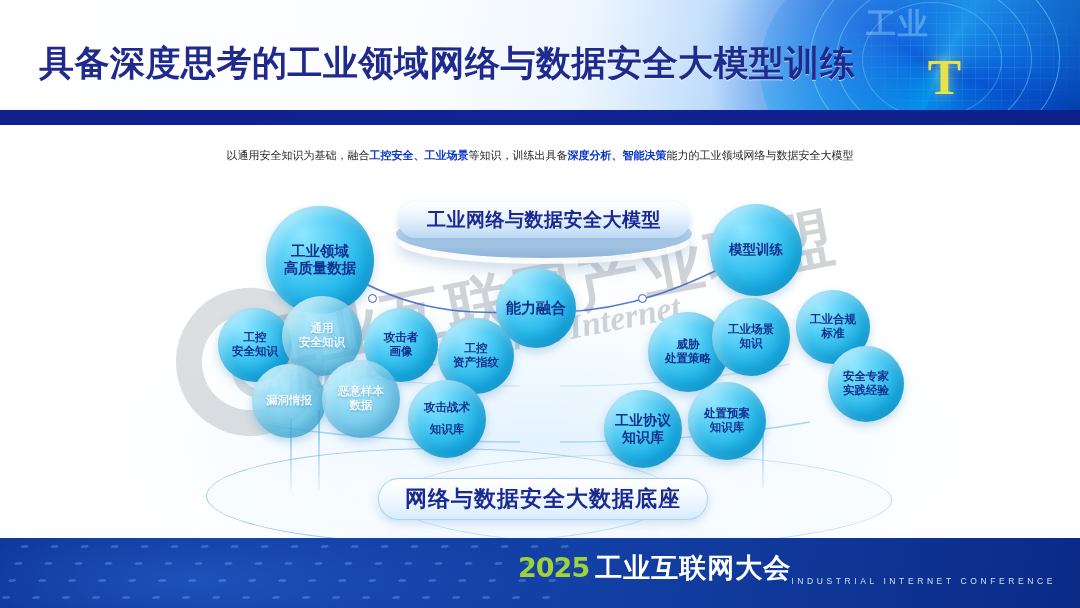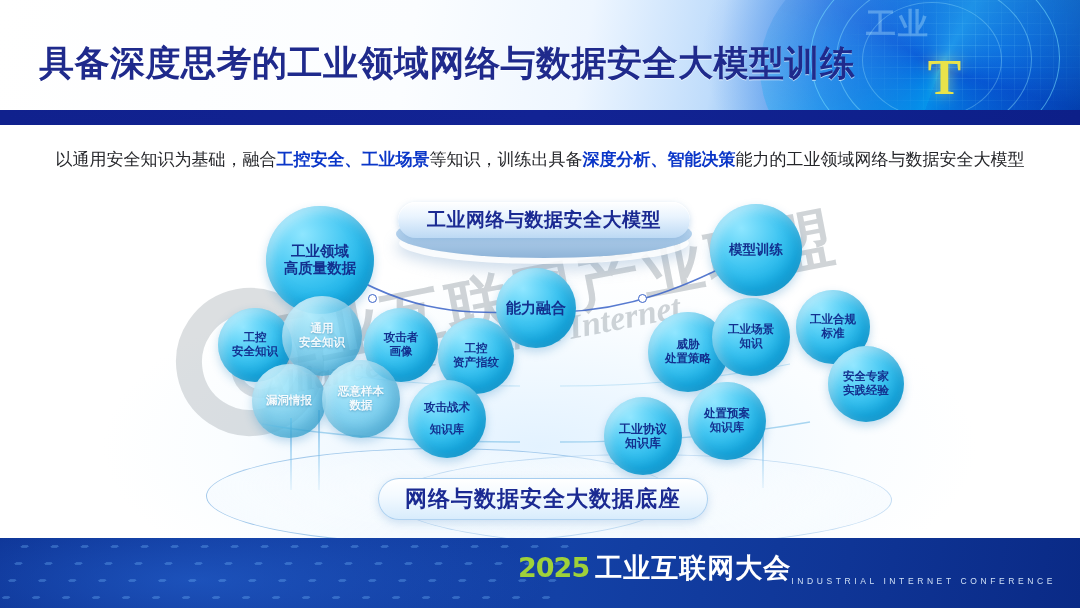--- a/index.html
+++ b/index.html
@@ -72,21 +72,21 @@
   }
   .hdr-band {
     position: absolute; left: 0; top: 110px; width: 1080px; height: 15px;
     background: linear-gradient(90deg, #10218d 0%, #122394 50%, #0d1f88 100%);
   }
 
   
   .subtitle {
     position: absolute; left: 0; top: 148px; width: 1080px;
     text-align: center;
-    font-size: 17px; line-height: 1.4; color: #25262a;
+    font-size: 11px; line-height: 1.4; color: #25262a;
     white-space: nowrap;
   }
   .subtitle b { color: #0a36c8; font-weight: 700; }
 
   
   .stage {
     position: absolute; left: 0; top: 186px; width: 1080px; height: 352px;
     background:
       radial-gradient(ellipse 560px 230px at 50% 74%, rgba(222,240,255,.85) 0%, rgba(240,249,255,.35) 55%, rgba(255,255,255,0) 78%);
   }
@@ -367,21 +367,21 @@
       <span>安全专家</span>
       <span>实践经验</span>
     </div>
 
 
     <div class="node" style="left:688px; top:196px; width:78px; height:78px; font-size:11.5px;">
       <span>处置预案</span>
       <span>知识库</span>
     </div>
 
-    <div class="node" style="left:604px; top:211px; width:78px; height:78px; font-size:12px;">
+    <div class="node" style="left:604px; top:204px; width:78px; height:78px; font-size:14px;">
       <span>工业协议</span>
       <span>知识库</span>
     </div>
 
     <div class="pill pill-top">工业网络与数据安全大模型</div>
     <div class="pill pill-base">网络与数据安全大数据底座</div>
   </div>
 
   <div class="footer">
     <div class="footer-dots"></div>

